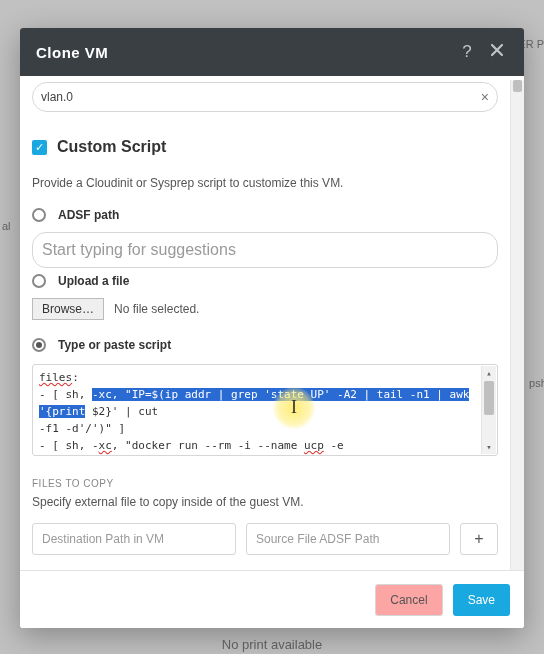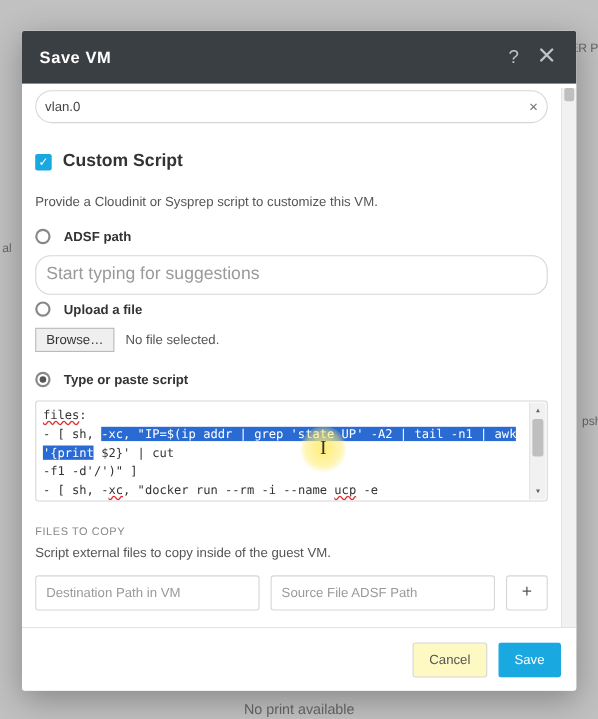--- a/index.html
+++ b/index.html
@@ -43,37 +43,37 @@
   .script-thumb { position: absolute; left: 2px; right: 2px; top: 15px; height: 34px; background: #bfbfbf; border-radius: 2px; }
   .caret-highlight { position: absolute; left: 240px; top: 22px; width: 42px; height: 42px; border-radius: 50%; background: radial-gradient(circle, rgba(255,236,110,0.95) 0%, rgba(255,236,110,0.5) 55%, rgba(255,236,110,0) 75%); pointer-events: none; display: flex; align-items: center; justify-content: center; font-family: Georgia, serif; font-size: 18px; color: #333; }
   .sect-label { font-size: 10px; letter-spacing: 0.5px; color: #888; margin-bottom: 6px; }
   .sect-desc { font-size: 12px; color: #555; margin-bottom: 14px; }
   .files-row { display: flex; gap: 10px; }
   .files-row input { flex: 1; border: 1px solid #d6d6d6; border-radius: 3px; padding: 8px 9px; font-size: 12px; }
   .files-row input::placeholder { color: #9a9a9a; }
   .add-btn { width: 38px; border: 1px solid #d6d6d6; border-radius: 3px; background: #fff; display: flex; align-items: center; justify-content: center; font-size: 16px; color: #555; cursor: pointer; }
   .modal-footer { position: absolute; left: 0; right: 0; bottom: 0; height: 58px; border-top: 1px solid #e2e2e2; display: flex; align-items: center; justify-content: flex-end; padding: 0 14px; gap: 10px; background: #fff; }
   .btn { padding: 8px 14px; font-size: 12px; border-radius: 3px; cursor: pointer; border: 1px solid transparent; }
-  .btn-cancel { background: #fef9c3; border-color: #d6d6d6; color: #555; }
+  .btn-cancel { background: #fca5a5; border-color: #d6d6d6; color: #555; }
   .btn-save { background: #1aa8e0; color: #fff; }
 </style>
 </head>
 <body>
 
 <div class="backdrop"></div>
 <div class="bgtext-right">LLER P</div>
 <div class="bgtext-left">al</div>
 
 <div class="bgtext-rt3">pshot</div>
 <div class="bgtext-bot">No print available</div>
 
 <div class="modal">
 
   <div class="modal-header">
-    <div class="modal-title">Save VM</div>
+    <div class="modal-title">Clone VM</div>
     <div class="hdr-icon">?</div>
     <div class="hdr-icon">
       <svg width="14" height="14" viewBox="0 0 14 14">
           <path d="M2 2 L12 12 M12 2 L2 12" stroke="currentColor" stroke-width="2.2" stroke-linecap="round"></path>
         </svg>
     </div>
   </div>
 
   <div class="modal-body">
     <div class="scroll-area">
@@ -117,21 +117,21 @@
         <div><span> - [ sh, -</span><span class="wavy">xc</span><span>, "docker run --rm -i  --name </span><span class="wavy">ucp</span><span>  -e UCP_ADMIN_USER=admin  -e </span></div>
         <div class="caret-highlight">I</div>
         <div class="script-scrollbar">
           <div class="script-arrow up">▴</div>
           <div class="script-thumb"></div>
           <div class="script-arrow down">▾</div>
         </div>
       </div>
 
       <div class="sect-label">FILES TO COPY</div>
-      <div class="sect-desc">Script external files to copy inside of the guest VM.</div>
+      <div class="sect-desc">Specify external file to copy inside of the guest VM.</div>
       <div class="files-row">
         <input type="text" placeholder="Destination Path in VM" style="">
         <input type="text" placeholder="Source File ADSF Path" style="">
         <div class="add-btn">
           <span>+</span>
         </div>
       </div>
 
     </div>
 

